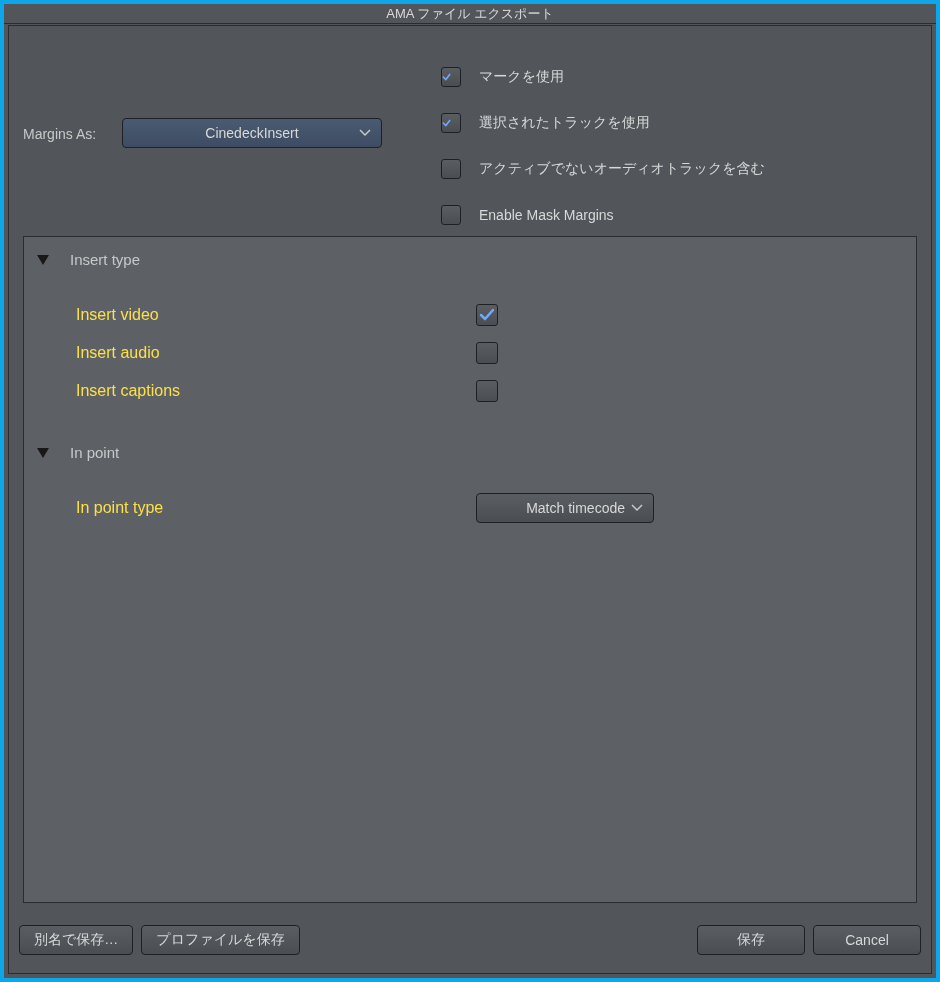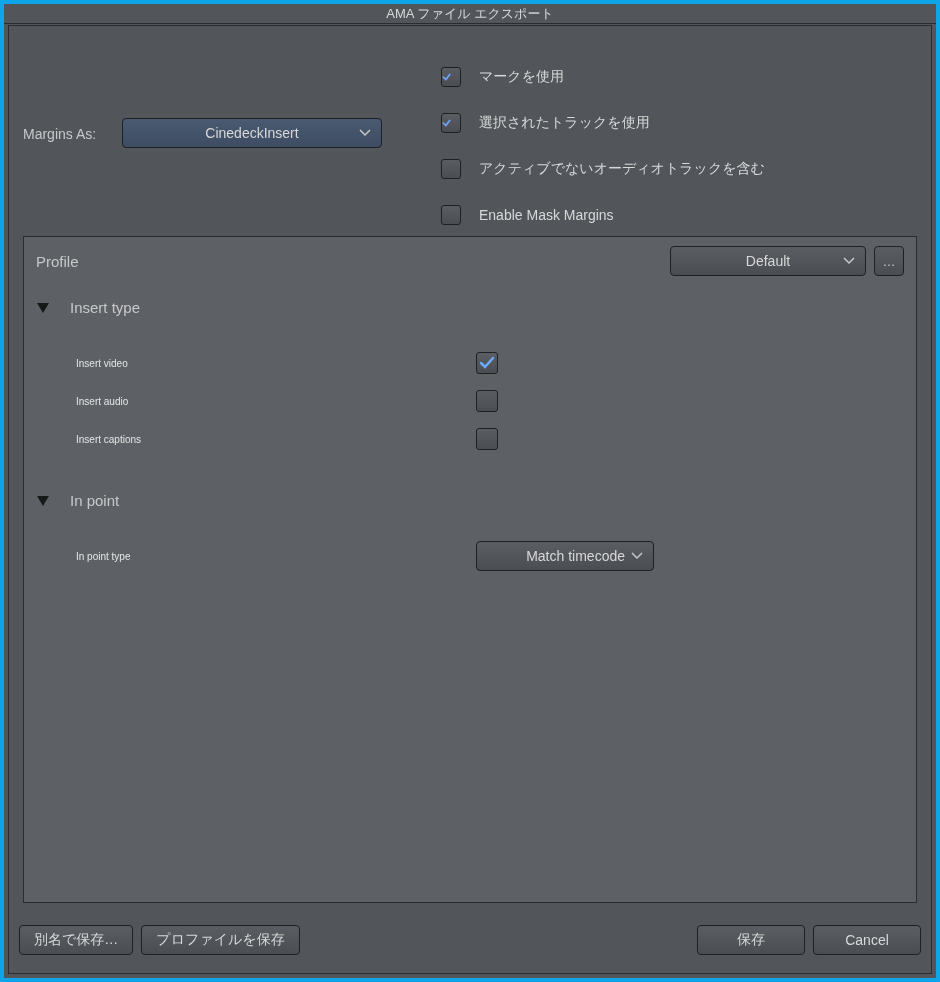--- a/index.html
+++ b/index.html
@@ -189,22 +189,22 @@
     cursor: pointer;
   }
   .opt-row {
     display: flex;
     align-items: center;
     height: 38px;
     padding-left: 40px;
   }
   .opt-label {
     width: 400px;
-    color: #e5e5e5;
-    font-size: 10px;
+    color: #fde047;
+    font-size: 16px;
   }
   .opt-control {
     display: flex;
     align-items: center;
   }
   .opt-chk {
     width: 22px;
     height: 22px;
     border: 1px solid #1e2022;
     border-radius: 3px;
@@ -285,35 +285,20 @@
           <span>アクティブでないオーディオトラックを含む</span>
         </div>
         <div class="chk-row">
           <span class="checkbox"></span>
           <span>Enable Mask Margins</span>
         </div>
       </div>
     </div>
 
     <div class="profile-panel">
-      <div class="profile-header">
-        <span class="profile-header-label">Profile</span>
-        <span class="profile-header-spacer"></span>
-        <div class="gray-dd profile-dd">
-          <span>Default</span>
-          <span class="chev">
-            <svg width="12" height="8" viewBox="0 0 12 8">
-                <path d="M1 1 L6 6 L11 1" stroke="#c8c8c8" stroke-width="1.5" fill="none"></path>
-              </svg>
-          </span>
-        </div>
-        <div class="small-btn">
-          <span>…</span>
-        </div>
-      </div>
 
       <div class="section">
         <div class="section-header">
           <span class="disclosure">
             <svg width="14" height="12" viewBox="0 0 14 12">
                 <polygon points="1,1 13,1 7,11" fill="#181818"></polygon>
               </svg>
           </span>
           <span>Insert type</span>
         </div>

